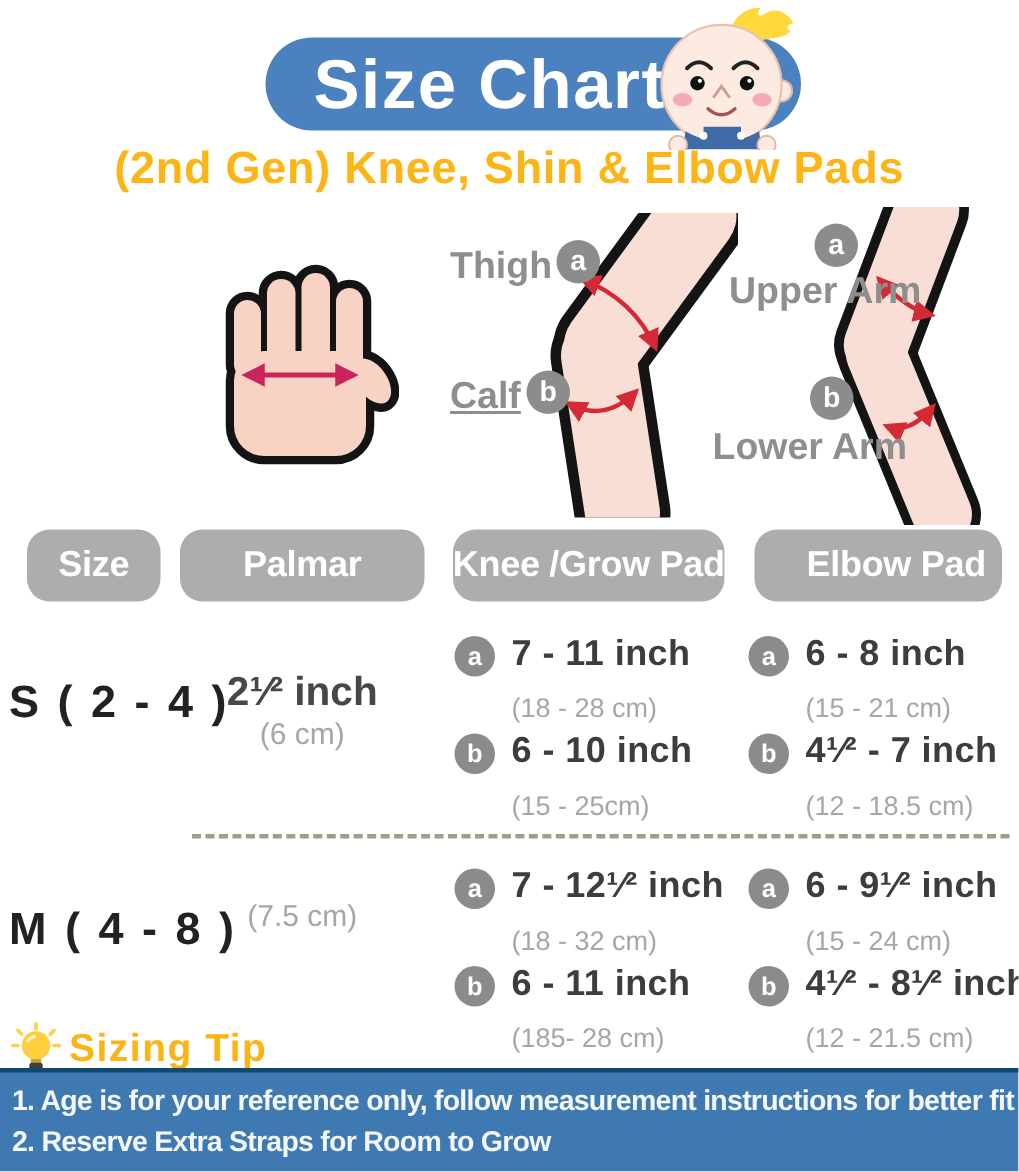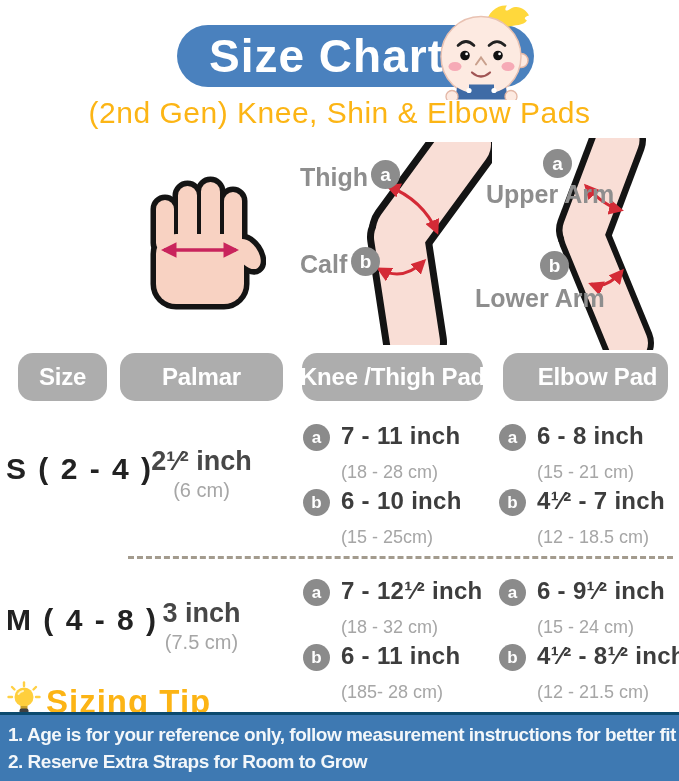--- a/index.html
+++ b/index.html
@@ -5,21 +5,21 @@
   * { margin:0; padding:0; box-sizing:border-box; }
   body { background:#ffffff; font-family:"Liberation Sans", sans-serif; }
   #canvas { position:relative; width:679px; height:781px; background:#ffffff; overflow:hidden; }
 
   
   .title-pill { position:absolute; left:177px; top:25px; width:357px; height:62px;
     background:#4a81be; border-radius:31px; display:flex; align-items:center; justify-content:center; }
   .title-text { color:#ffffff; font-size:46px; font-weight:bold; letter-spacing:1px; padding-right:58px; }
   .baby { position:absolute; left:428px; top:3px; width:114px; height:97px; }
   .subtitle { position:absolute; left:0; top:96px; width:679px; text-align:center;
-    font-size:30px; font-weight:400; color:#fcb515; letter-spacing:.5px; }
+    font-size:30px; font-weight:700; color:#fcb515; letter-spacing:.5px; }
 
   
   .lbl { position:absolute; font-size:25px; font-weight:bold; color:#8e8e8e; white-space:nowrap; }
   .mark { position:absolute; width:29px; height:29px; border-radius:50%; background:#8c8c8c;
     color:#fff; font-size:19px; font-weight:bold; text-align:center; line-height:29px; }
   .illus { position:absolute; }
 
   
   .colpill { position:absolute; top:353px; height:48px; background:#adadad; border-radius:15px;
     color:#fff; font-weight:bold; font-size:24px; display:flex; align-items:center; justify-content:center;
@@ -39,21 +39,21 @@
   .measure { position:absolute; display:flex; gap:11px; align-items:flex-start; }
   .mcircle { flex:0 0 auto; width:27px; height:27px; border-radius:50%; background:#8b8b8b;
     color:#fff; font-size:17px; font-weight:bold; text-align:center; line-height:27px; margin-top:2px; }
   .mval { font-size:24px; font-weight:bold; color:#3d3d3d; white-space:nowrap; letter-spacing:.3px; }
   .msub { font-size:18px; color:#a6a6a6; margin-top:12px; white-space:nowrap; }
 
   .divider { position:absolute; left:128px; top:556px; width:545px; border-top:3px dashed #a39b8e; }
 
   
   .bulb { position:absolute; left:5px; top:681px; width:38px; height:38px; }
-  .tip-label { position:absolute; left:46px; top:683px; font-size:33px; font-weight:800;
+  .tip-label { position:absolute; left:46px; top:683px; font-size:26px; font-weight:800;
     color:#fcb415; letter-spacing:1px; }
 
   
   .notes { position:absolute; left:0; top:712px; width:679px; height:69px; background:#3e79b2;
     border-top:3px solid #0c4a6e; padding:6px 8px 0 8px; overflow:hidden; }
   .note-line { color:#f3f7fa; font-size:19px; font-weight:bold; line-height:27px;
     letter-spacing:-0.5px; white-space:nowrap; }
 </style>
 </head>
 <body>
@@ -143,31 +143,31 @@
     <g stroke="#f9ded6" stroke-linecap="round">
       <line x1="150" y1="2" x2="116" y2="92" stroke-width="43"></line>
       <line x1="116" y1="98" x2="160" y2="205" stroke-width="40"></line>
     </g>
     <path d="M118,48 Q136,68 153,72" fill="none" stroke="#d42a36" stroke-width="3" marker-start="url(#arrA)" marker-end="url(#arrA)"></path>
     <path d="M123,146 Q138,152 154,133" fill="none" stroke="#d42a36" stroke-width="3" marker-start="url(#arrA)" marker-end="url(#arrA)"></path>
   </svg>
 
   <div class="lbl" style="left:300px; top:163px;">Thigh</div>
   <div class="mark" style="left:371px; top:160px;">a</div>
-  <div class="lbl" style="left:300px; top:250px;">Calf</div>
+  <div class="lbl" style="left:300px; top:250px;text-decoration:underline;">Calf</div>
   <div class="mark" style="left:351px; top:247px;">b</div>
 
   <div class="mark" style="left:543px; top:149px;">a</div>
   <div class="lbl" style="left:486px; top:180px;">Upper Arm</div>
   <div class="mark" style="left:540px; top:251px;">b</div>
   <div class="lbl" style="left:475px; top:284px;">Lower Arm</div>
 
   <div class="colpill col-size">Size</div>
   <div class="colpill col-palmar">Palmar</div>
-  <div class="colpill col-knee">Knee /Thigh Pad</div>
+  <div class="colpill col-knee">Knee /Grow Pad</div>
   <div class="colpill col-elbow">Elbow Pad</div>
 
   <div class="sizelabel" style="top:452px;">S ( 2 - 4 )</div>
   <div class="palmar" style="top:446px;">
     <div class="pv">2¹⁄² inch</div>
     <div class="pm">(6 cm)</div>
   </div>
 
   <div class="measure" style="left:303px; top:422px;">
     <span class="mcircle">a</span>
@@ -195,21 +195,20 @@
     <div>
       <div class="mval">4¹⁄² - 7 inch</div>
       <div class="msub">(12 - 18.5 cm)</div>
     </div>
   </div>
 
   <div class="divider"></div>
 
   <div class="sizelabel" style="top:603px;">M ( 4 - 8 )</div>
   <div class="palmar" style="top:598px;">
-    <div class="pv">3 inch</div>
     <div class="pm">(7.5 cm)</div>
   </div>
 
   <div class="measure" style="left:303px; top:577px;">
     <span class="mcircle">a</span>
     <div>
       <div class="mval">7 - 12¹⁄² inch</div>
       <div class="msub">(18 - 32 cm)</div>
     </div>
   </div>

